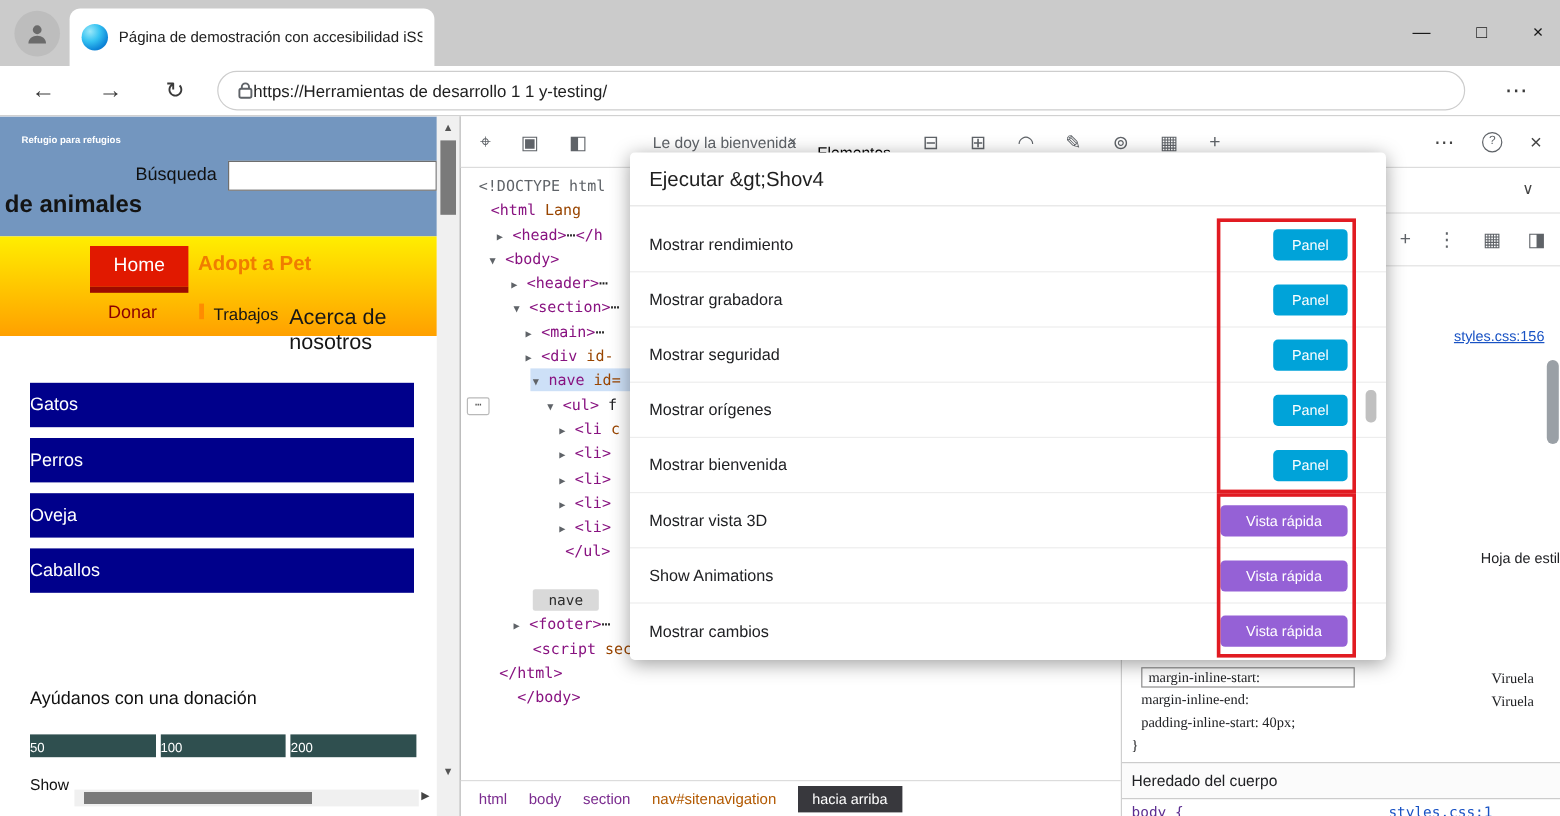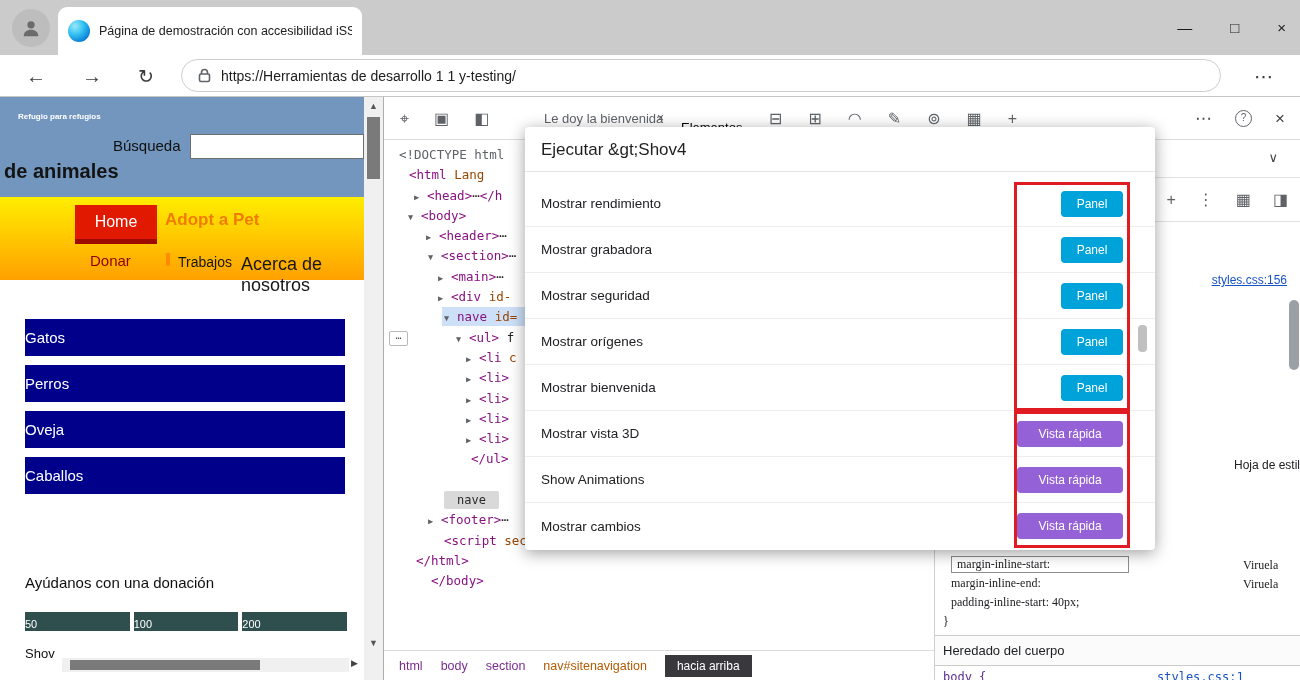--- a/index.html
+++ b/index.html
@@ -18,21 +18,21 @@
   .tab-title{font-size:12.5px;white-space:nowrap;overflow:hidden;color:#202020}
   #win-controls{position:absolute;right:14px;top:0;height:55px;display:flex;align-items:center;gap:38px;
        font-size:15px;color:#1a1a1a}
   #win-controls span{cursor:default}
 
   
   #navbar{position:absolute;left:0;top:55px;width:1300px;height:42px;background:#fff;border-bottom:1px solid #c6c6c6}
   .nav-ic{position:absolute;top:0;height:42px;display:flex;align-items:center;font-size:20px;color:#3a3a3a}
   #nav-back{left:26px}#nav-fwd{left:82px}#nav-refresh{left:138px;font-size:19px}#nav-more{left:1254px;font-size:19px}
   .urlbar{position:absolute;left:181px;top:4px;width:1040px;height:33px;border:1px solid #cdcdcd;border-radius:17px;
-          background:#fff;display:flex;align-items:center;gap:10px;padding-left:16px;font-size:14px;color:#202020}
+          background:#fff;display:flex;align-items:center;padding-left:16px;font-size:14px;color:#202020}
 
   
   #webpage{position:absolute;left:0;top:97px;width:383px;height:583px;background:#fff;overflow:hidden}
   .wp-header{position:absolute;left:0;top:0;width:364px;height:100px;background:#7396bf}
   .wp-tagline{position:absolute;left:18px;top:15px;font-size:8px;font-weight:bold;color:#fff}
   .wp-search-label{position:absolute;left:113px;top:40px;font-size:15px;color:#101010}
   .wp-search-input{position:absolute;left:190px;top:37px;width:174px;height:25px;border:1px solid #6f6f6f;background:#fff}
   .wp-title{position:absolute;left:4px;top:63px;font-size:20px;font-weight:700;color:#141414}
   .wp-nav{position:absolute;left:0;top:100px;width:364px;height:83px;
           background:linear-gradient(#ffee00,#ffa000)}
@@ -188,21 +188,21 @@
         <div class="cat-btn">Perros</div>
         <div class="cat-btn">Oveja</div>
         <div class="cat-btn">Caballos</div>
       </div>
     <div class="wp-donate-heading">Ayúdanos con una donación</div>
     <div id="wp-donations">
         <div class="don-btn">50</div>
         <div class="don-btn">100</div>
         <div class="don-btn">200</div>
       </div>
-    <div class="wp-other">Shov</div>
+    <div class="wp-other">Show</div>
     <div class="wp-hscroll">
       <div class="wp-hthumb"></div>
     </div>
     <span class="wp-harrow">▶</span>
     <div class="wp-vscroll">
       <div class="wp-vup">▲</div>
       <div class="wp-vthumb"></div>
       <div class="wp-vdown">▼</div>
     </div>
   </div>

